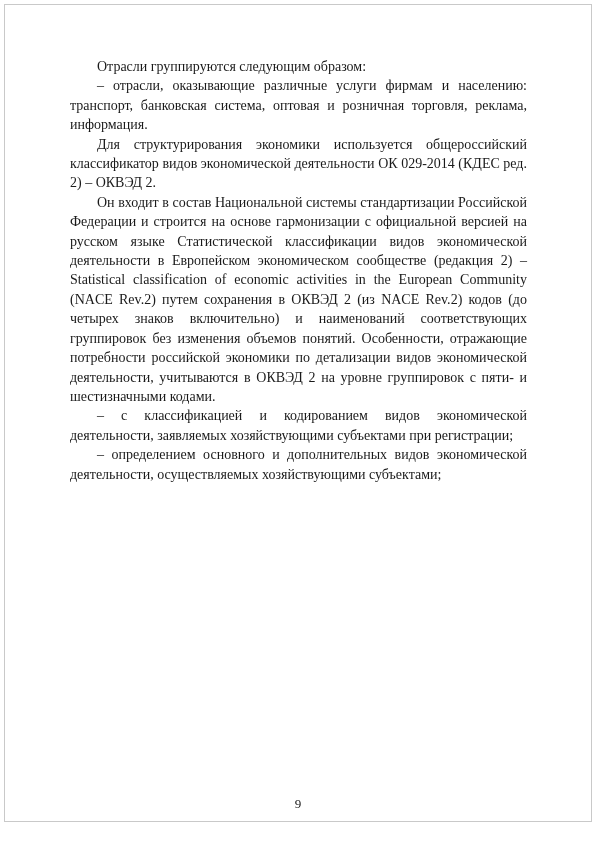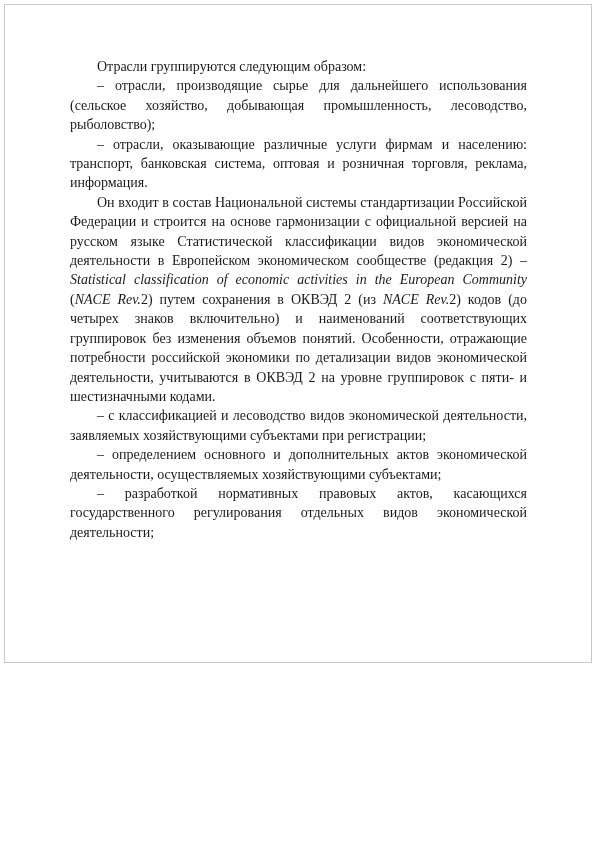--- a/index.html
+++ b/index.html
@@ -8,21 +8,21 @@
       background: #ffffff;
       width: 600px;
       height: 849px;
       font-family: "Liberation Serif", "DejaVu Serif", serif;
     }
     .page {
       position: absolute;
       left: 4px;
       top: 4px;
       width: 588px;
-      height: 659px;
+      height: 818px;
       background: #ffffff;
       border: 1px solid #c9c9c9;
       box-sizing: border-box;
       overflow: hidden;
     }
     .content {
       position: absolute;
       left: 65px;
       right: 64px;
       top: 52px;
@@ -32,41 +32,39 @@
       color: #1a1a1a;
       hyphens: auto;
       -webkit-hyphens: auto;
     }
     .content p {
       margin: 0;
       padding: 0;
       text-indent: 27px;
     }
     .italic {
-      font-style: italic;
     }
     .footer {
       position: absolute;
       left: 0;
       right: 0;
       top: 791px;
       text-align: center;
       font-size: 13px;
       color: #1a1a1a;
     }
   </style>
 </head>
 <body>
 
 <div class="page">
   <div class="content">
       <p><span>Отрасли группируются следующим образом:</span></p>
-      <p><span>– отрасли, производящие сырье для дальнейшего использования (сельское хозяйство, добывающая промышленность, лесоводство, рыболовство);</span></p>
       <p><span>– отрасли, оказывающие различные услуги фирмам и населению: транспорт, банковская система, оптовая и розничная торговля, реклама, информация.</span></p>
+      <p><span>Для структурирования экономики используется общероссийский классификатор видов экономической деятельности ОК 029-2014 (КДЕС ред. 2) – ОКВЭД 2.</span></p>
       <p><span>Он входит в состав Национальной системы стандартизации Российской Федерации и строится на основе гармонизации с официальной версией на русском языке Статистической классификации видов экономической деятельности в Европейском экономическом сообществе (редакция 2) – </span><span class="italic">Statistical classification of economic activities in the European Community</span><span> (</span><span class="italic">NACE Rev.</span><span>2) путем сохранения в ОКВЭД 2 (из </span><span class="italic">NACE Rev.</span><span>2) кодов (до четырех знаков включительно) и наименований соответствующих группировок без изменения объемов понятий. Особенности, отражающие потребности российской экономики по детализации видов экономической деятельности, учитываются в ОКВЭД 2 на уровне группировок с пяти- и шестизначными кодами.</span></p>
-      <p><span>– с классификацией и лесоводство видов экономической деятельности, заявляемых хозяйствующими субъектами при регистрации;</span></p>
-      <p><span>– определением основного и дополнительных актов экономической деятельности, осуществляемых хозяйствующими субъектами;</span></p>
-      <p><span>– разработкой нормативных правовых актов, касающихся государственного регулирования отдельных видов экономической деятельности;</span></p>
+      <p><span>– с классификацией и кодированием видов экономической деятельности, заявляемых хозяйствующими субъектами при регистрации;</span></p>
+      <p><span>– определением основного и дополнительных видов экономической деятельности, осуществляемых хозяйствующими субъектами;</span></p>
     </div>
   <div class="footer">
     <span>9</span>
   </div>
 </div>
 
 </body></html>

